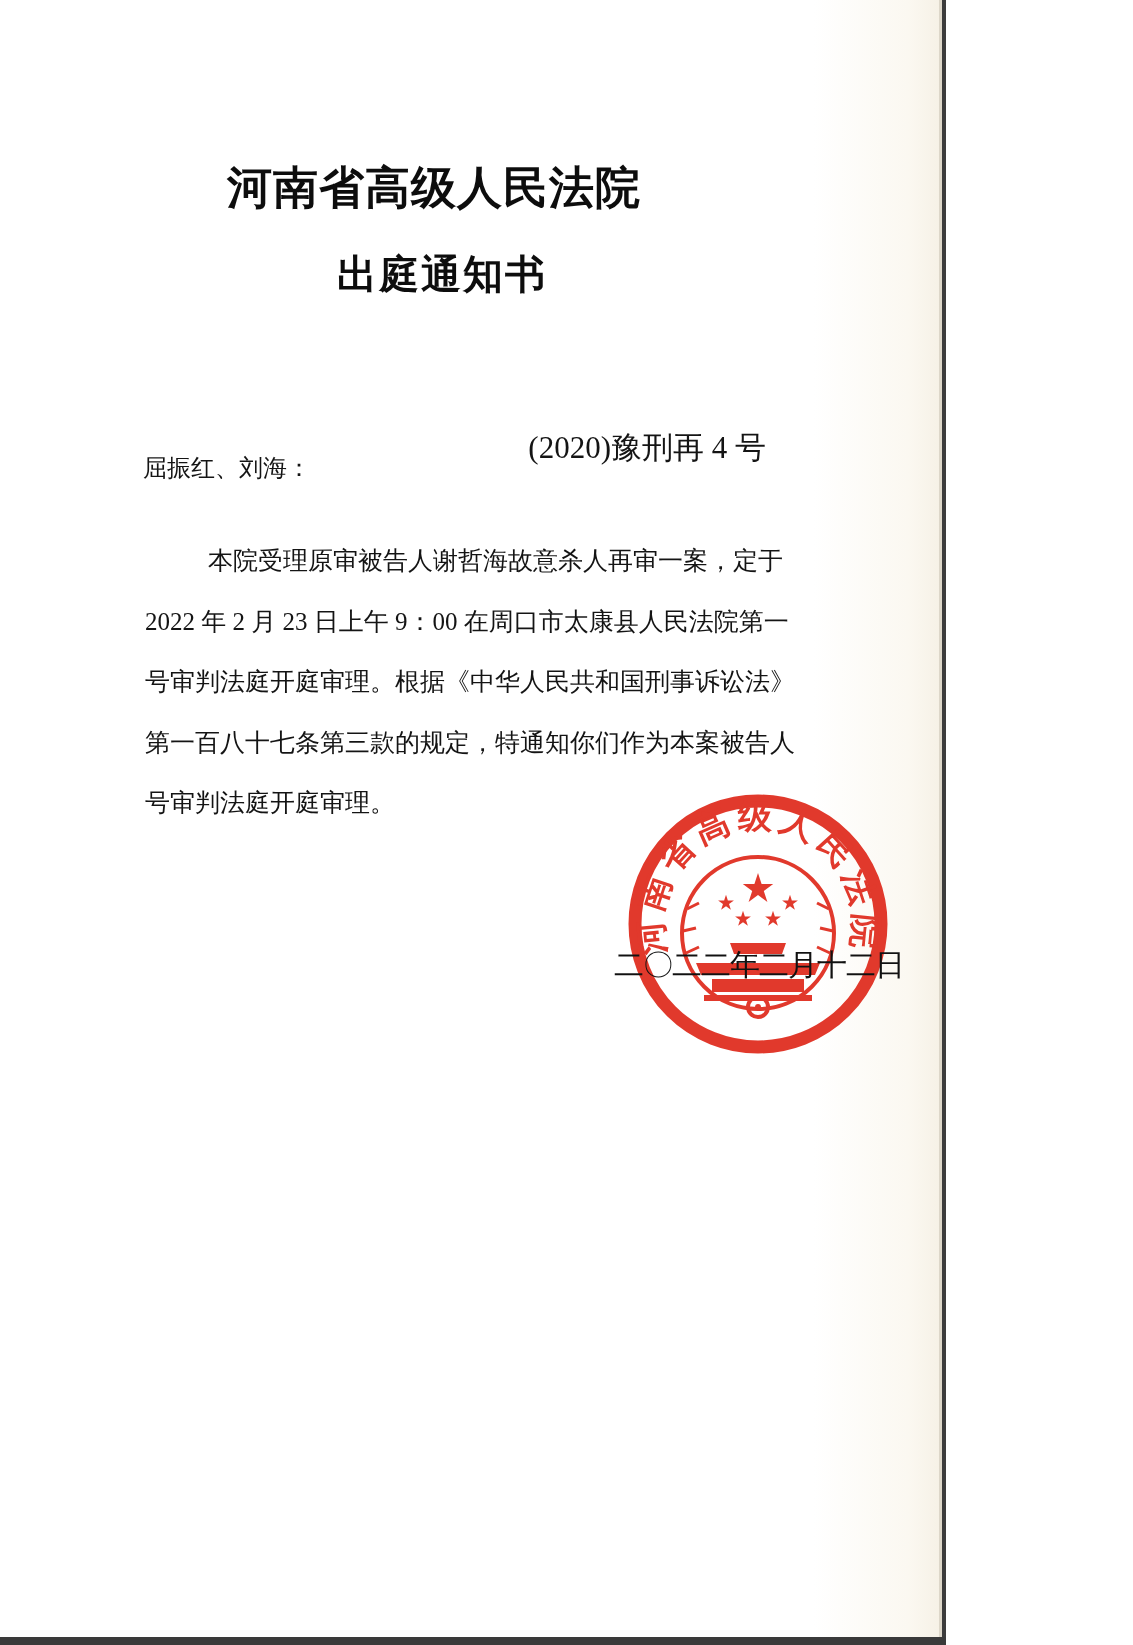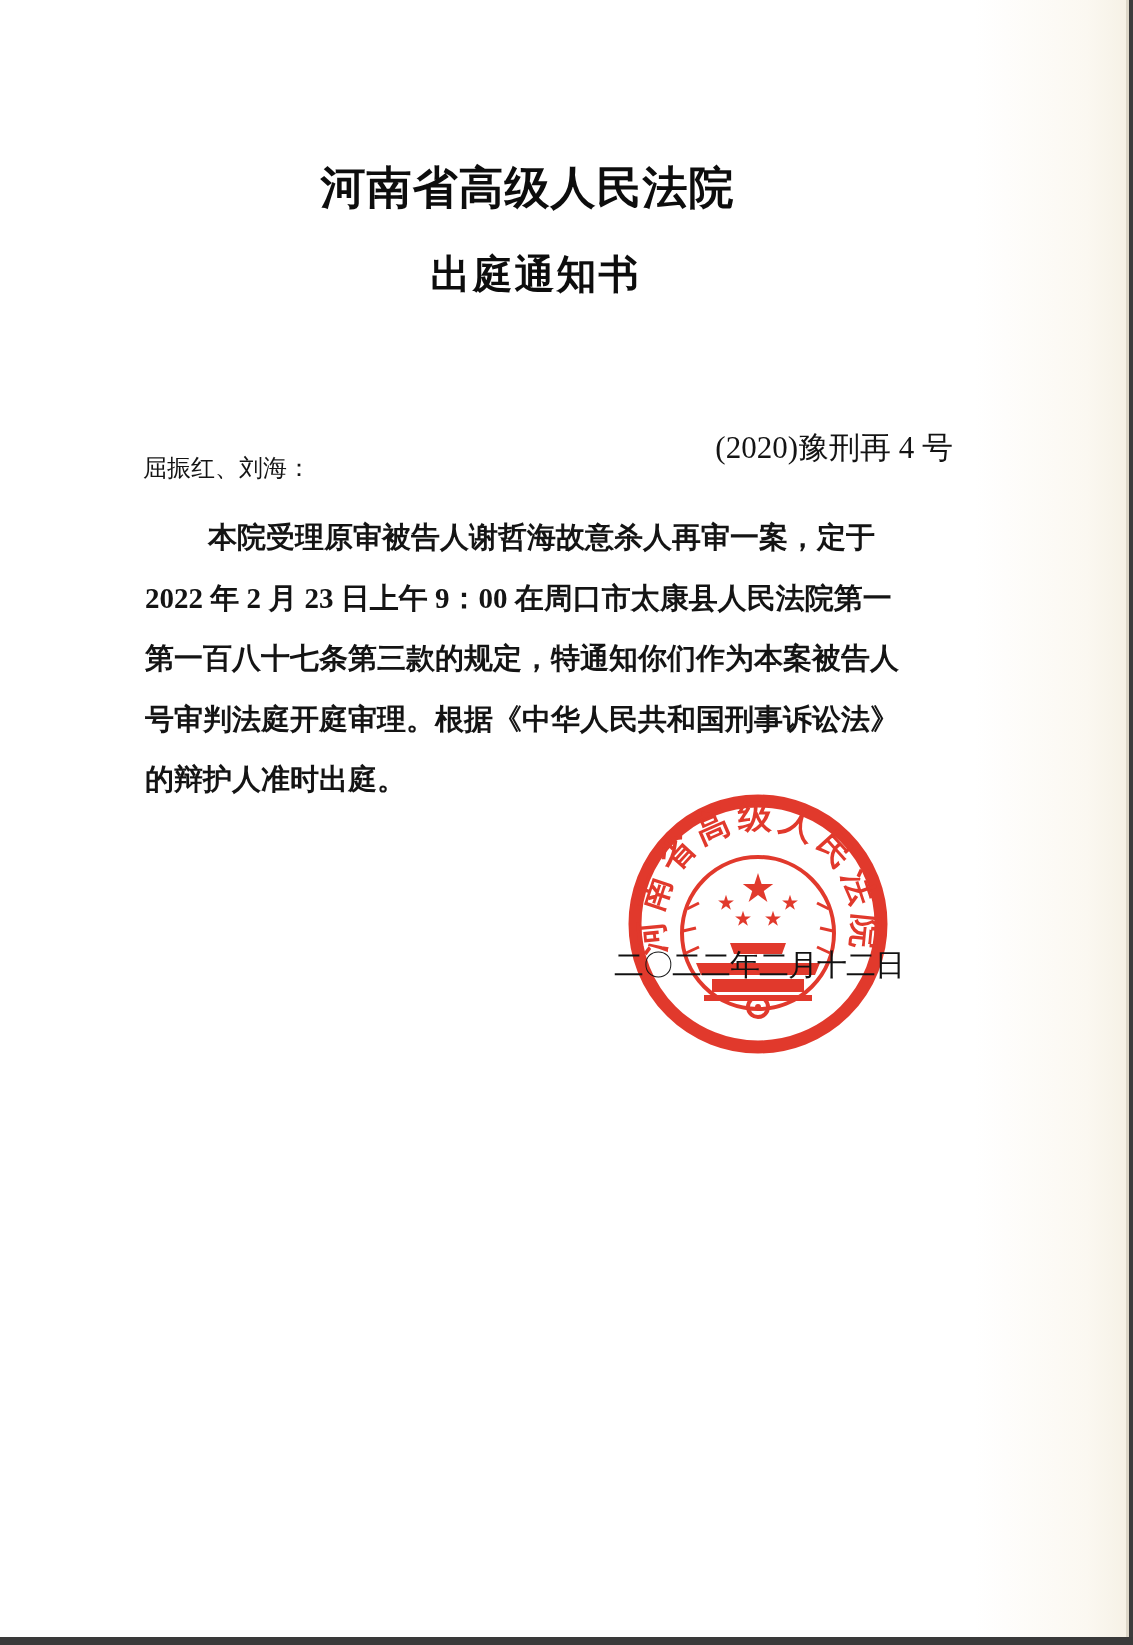--- a/index.html
+++ b/index.html
@@ -1,18 +1,18 @@
 <!DOCTYPE html>
 <html><head>
 <meta charset="utf-8">
 <style>
   html,body { margin:0; padding:0; background:#ffffff; }
   .page {
     position:relative;
-    width:1133px; height:1645px;
+    width:946px; height:1645px;
     background:linear-gradient(90deg,#ffffff 0%,#ffffff 86%,#fbf8f1 96%,#f5f0e4 100%);
     font-family:"Liberation Serif", serif;
     color:#141414;
     overflow:hidden;
   }
   .court-title {
     position:absolute; top:158px; left:0; right:78px;
     text-align:center; margin:0;
     font-family:"Liberation Sans", sans-serif;
     font-weight:bold; font-size:45px; letter-spacing:1px; color:#0d0d0d;
@@ -25,22 +25,22 @@
   }
   .case-no {
     position:absolute; top:391px; right:180px;
     font-size:31px; white-space:nowrap;margin-top:36px;
   }
   .addressee {
     position:absolute; top:452px; left:143px;
     font-size:24px; white-space:nowrap;
   }
   .body-text {
-    position:absolute; top:507px; left:145px; width:812px;
-    font-size:29px; line-height:60.5px;font-weight:bold;
+    position:absolute; top:531px; left:145px; width:812px;
+    font-size:25px; line-height:60.5px;
   }
   .body-text .line { white-space:nowrap; }
   .body-text .line.indent { text-indent:63px; }
   .date-line {
     position:absolute; top:945px; left:614px;
     font-size:30px; letter-spacing:-1px; white-space:nowrap;
     color:#111; z-index:5;
   }
   .seal {
     position:absolute; left:627px; top:793px; width:262px; height:262px;
@@ -66,23 +66,23 @@
   <h1 class="court-title">河南省高级人民法院</h1>
   <h2 class="doc-title">出庭通知书</h2>
 
   <div class="case-no">(2020)豫刑再 4 号</div>
 
   <div class="addressee">屈振红、刘海：</div>
 
   <div class="body-text">
     <div class="line indent">本院受理原审被告人谢哲海故意杀人再审一案，定于</div>
     <div class="line">2022 年 2 月 23 日上午 9：00 在周口市太康县人民法院第一</div>
+    <div class="line">号审判法庭开庭审理。根据《中华人民共和国刑事诉讼法》</div>
     <div class="line">第一百八十七条第三款的规定，特通知你们作为本案被告人</div>
-    <div class="line">号审判法庭开庭审理。根据《中华人民共和国刑事诉讼法》</div>
-    <div class="line">的辩护人准时出庭。</div>
+    <div class="line">号审判法庭开庭审理。</div>
   </div>
 
   <div class="seal" style="--seal-color: #df2b1d;">
     <svg width="262" height="262" viewBox="0 0 262 262">
       <defs>
         <path id="star" d="M0,-16 L3.6,-4.9 L15.2,-4.9 L5.8,1.9 L9.4,12.9 L0,6.1 L-9.4,12.9 L-5.8,1.9 L-15.2,-4.9 L-3.6,-4.9 Z"></path>
         <path id="sealArc" d="M 44,171.6 A 96,96 0 1 1 218,171.6" fill="none"></path>
       </defs>
 
       <circle cx="131" cy="131" r="123" class="s-stroke" stroke-width="13"></circle>

